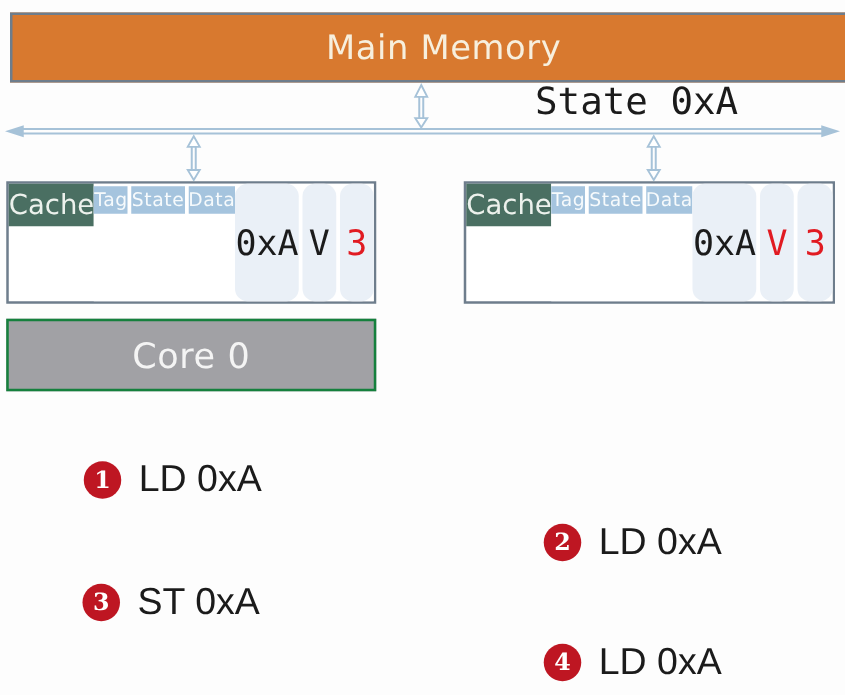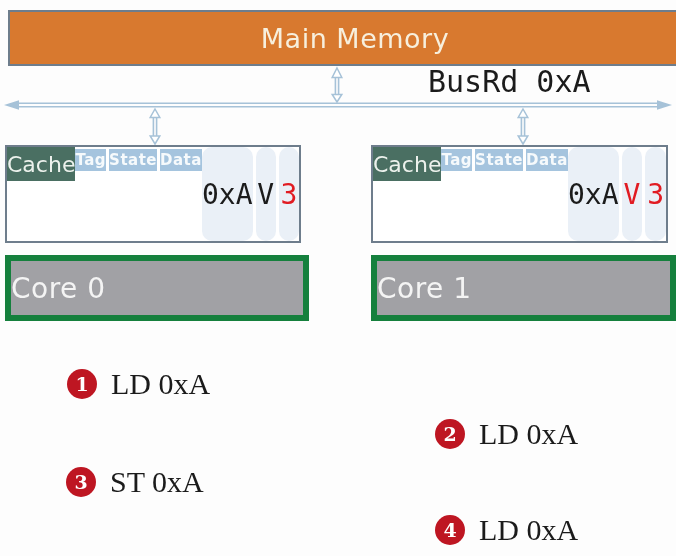--- a/index.html
+++ b/index.html
@@ -42,54 +42,54 @@
     height: 34px; background: #4a6f62;
     display: flex; align-items: center; justify-content: center;
     color: #ecf1ec; font-size: 22px;
   }
   .cache-cols {
     display: flex; gap: 3px; background: #ffffff; padding: 2px 0;
   }
   .cache-col {
     flex: 1; height: 22px; background: #a5c4de;
     display: flex; align-items: center; justify-content: center;
-    color: #f6fafc; font-size: 15px; font-weight: bold; letter-spacing: 0.5px;
+    color: #f6fafc; font-size: 15px; font-weight: normal; letter-spacing: 0.5px;
   }
   .cache-row {
     flex: 1; display: flex; gap: 3px; background: #ffffff;
   }
   .cache-cell {
     flex: 1; background: #eaf0f7;
     display: flex; align-items: center; justify-content: center;
     font-family: "DejaVu Sans Mono", monospace;
     font-size: 28px; color: #1b1b1b; border-radius: 10px;
   }
 
   
   .core-box {
     position: absolute; top: 255px; height: 54px;
-    background: #a1a1a5; border: 6px solid #15803d;
-    display: flex; align-items: center; justify-content: flex-start;
+    background: #a1a1a5; border: 2px solid #15803d;
+    display: flex; align-items: center; justify-content: center;
     color: #f4f4f4; font-size: 28px; letter-spacing: 0.5px;
   }
   .core-box.left  { left: 5px;   width: 292px; }
   .core-box.right { left: 371px; width: 293px; }
 
   
   .op { position: absolute; display: flex; align-items: center; }
   .op-badge {
     width: 30px; height: 30px; border-radius: 50%;
     background: #be1622; color: #ffffff;
     font-family: "DejaVu Serif", serif; font-weight: bold; font-size: 19px;
     display: flex; align-items: center; justify-content: center;
     flex: 0 0 30px;
   }
   .op-text {
     margin-left: 14px;
-    font-family: Liberation Serif, serif;
+    font-family: Liberation Sans, sans-serif;
     font-size: 30px; color: #1b1b1b; white-space: pre;
   }
   .op1 { left: 67px;  top: 367px; }
   .op2 { left: 435px; top: 417px; }
   .op3 { left: 66px;  top: 465px; }
   .op4 { left: 435px; top: 513px; }
 </style>
 </head>
 <body>
 
@@ -127,21 +127,21 @@
     <g fill="#ffffff" stroke="#a6c2d8" stroke-width="1.5">
       <polygon points="337,68 341.8,77.5 332.2,77.5"></polygon>
       <polygon points="337,102 341.8,94.5 332.2,94.5"></polygon>
       <polygon points="155,109 159.8,117.5 150.2,117.5"></polygon>
       <polygon points="155,144 159.8,136 150.2,136"></polygon>
       <polygon points="523,109 527.8,117.5 518.2,117.5"></polygon>
       <polygon points="523,144 527.8,136 518.2,136"></polygon>
     </g>
   </svg>
 
-  <div class="bus-label">BusRd 0xA</div>
+  <div class="bus-label">State 0xA</div>
 
   <div class="cache-box left">
     <div class="cache-title">Cache</div>
     <div class="cache-cols">
       <div class="cache-col">Tag</div>
       <div class="cache-col">State</div>
       <div class="cache-col">Data</div>
     </div>
     <div class="cache-row">
       <div class="cache-cell" style="color: rgb(27, 27, 27);">0xA</div>
@@ -160,23 +160,20 @@
     <div class="cache-row">
       <div class="cache-cell" style="color: rgb(27, 27, 27);">0xA</div>
       <div class="cache-cell" style="color: rgb(225, 27, 34);">V</div>
       <div class="cache-cell" style="color: rgb(225, 27, 34);">3</div>
     </div>
   </div>
 
   <div class="core-box left">
     <span>Core 0</span>
   </div>
-  <div class="core-box right">
-    <span>Core 1</span>
-  </div>
 
   <div class="op op1">
     <div class="op-badge">1</div>
     <div class="op-text">LD 0xA</div>
   </div>
   <div class="op op2">
     <div class="op-badge">2</div>
     <div class="op-text">LD 0xA</div>
   </div>
   <div class="op op3">

